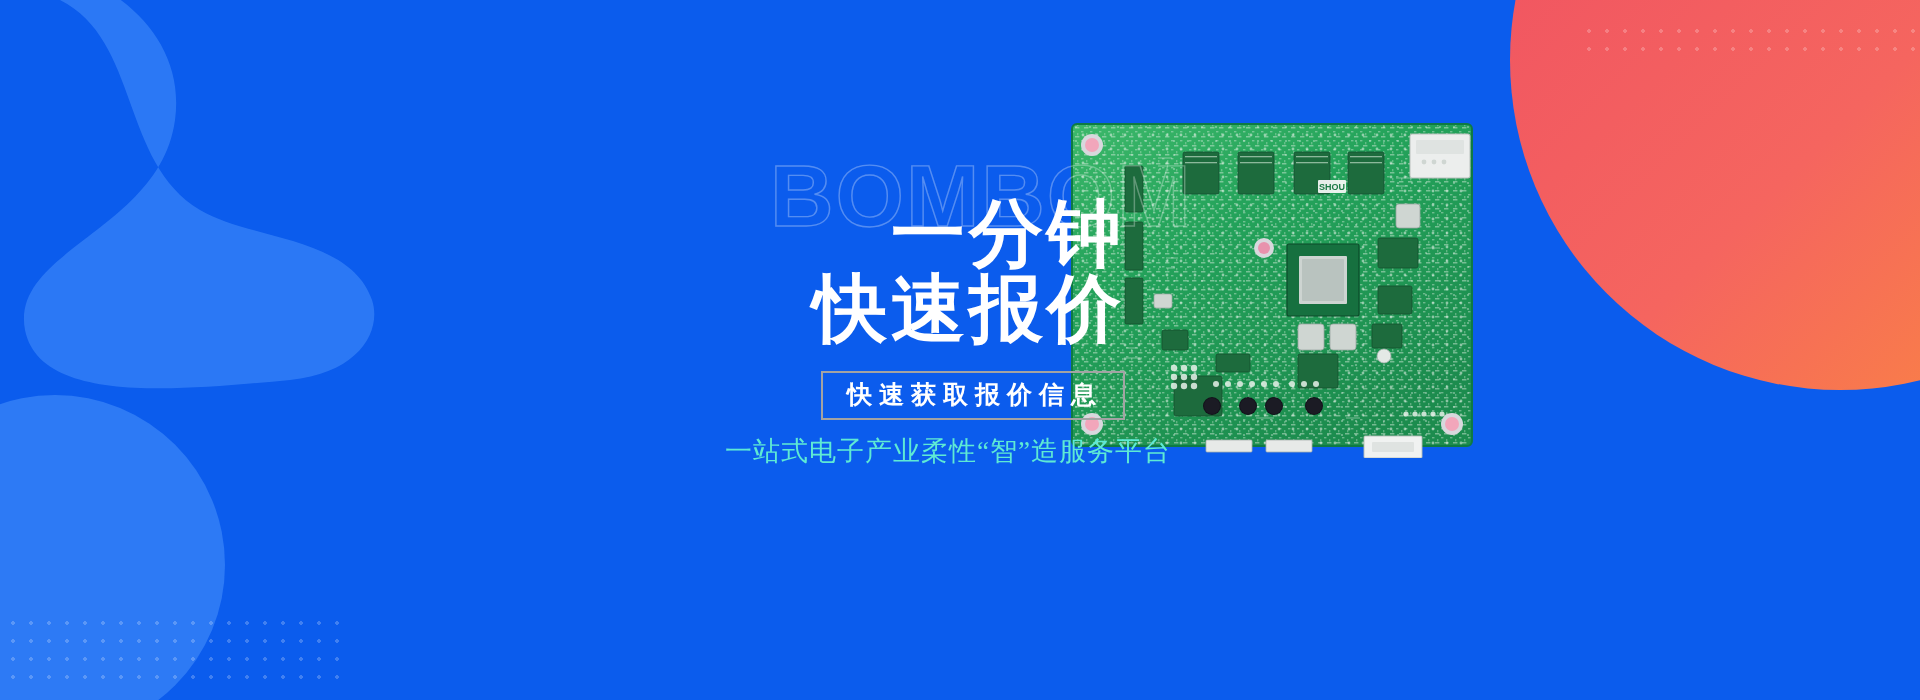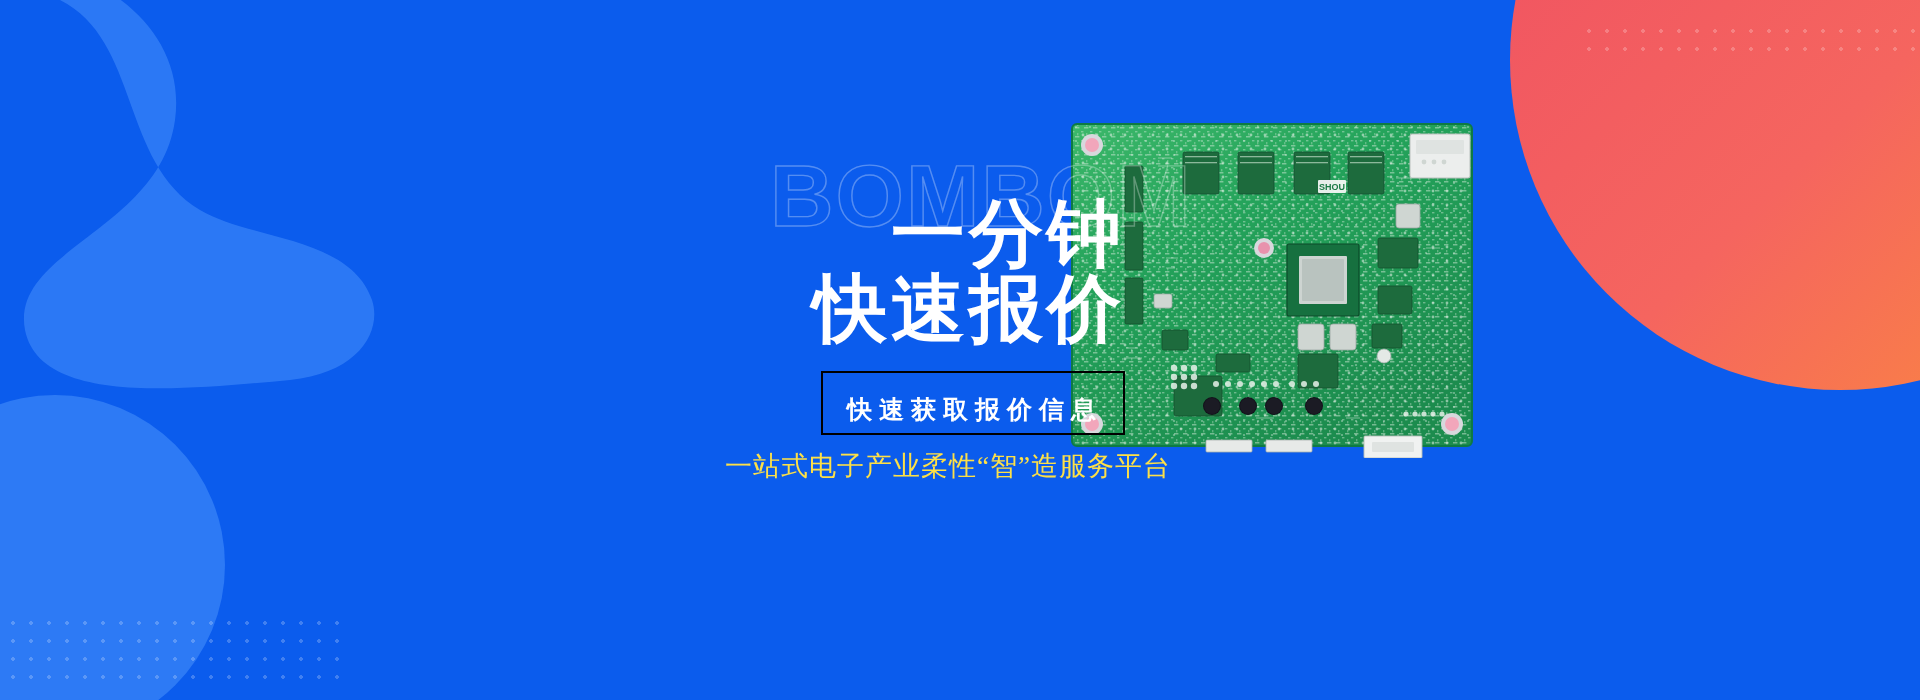--- a/index.html
+++ b/index.html
@@ -81,38 +81,38 @@
     white-space: nowrap;
     margin: 0;
     text-align: right;
   }
   .headline-2 {
   }
 
   .cta-box {
     display: inline-block;
     margin-top: 24px;
-    border: 2px solid #000000;
-    padding: 24px 20px 11px 24px;
+    border: 2px solid #a3a3a3;
+    padding: 9px 20px 11px 24px;
     box-sizing: border-box;
     margin-left: 44px;
   }
   .cta-label {
     color: #ffffff;
     font-size: 25px;
     font-weight: 700;
     letter-spacing: 7px;
     line-height: 1;
     white-space: nowrap;
     display: block;
   }
 
   .subtitle {
     margin-top: 18px;
-    color: #fde047;
+    color: #5eead4;
     font-family: "Liberation Serif", "DejaVu Serif", serif;
     font-size: 27px;
     letter-spacing: 1px;
     line-height: 1;
     white-space: nowrap;
     text-align: right;
   }
 
   
   .pcb-wrap {

